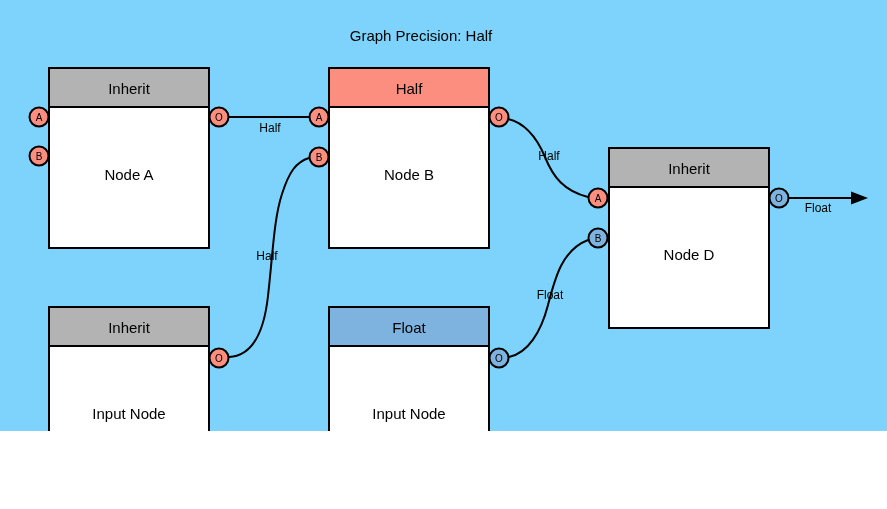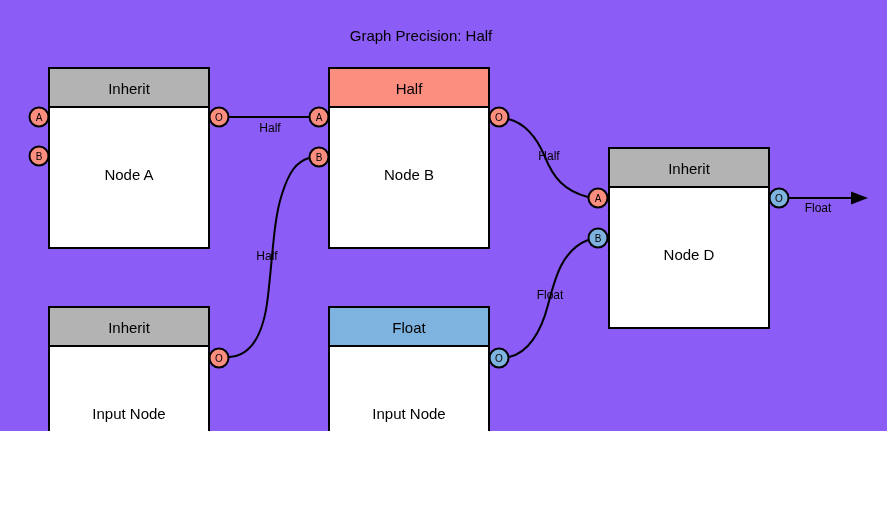--- a/index.html
+++ b/index.html
@@ -5,21 +5,21 @@
   html, body {
     margin: 0;
     padding: 0;
     background: #ffffff;
     font-family: "Liberation Sans", sans-serif;
   }
   #canvas-wrap {
     position: relative;
     width: 887px;
     height: 431px;
-    background: #8b5cf6;
+    background: #7dd3fc;
     overflow: hidden;
   }
   svg text {
     font-family: "Liberation Sans", sans-serif;
     fill: #000000;
   }
   .node-body { fill: #ffffff; stroke: #000000; stroke-width: 2; }
   .node-header { stroke: #000000; stroke-width: 2; }
   .node-header-label { font-size: 15px; }
   .node-label { font-size: 15px; }

